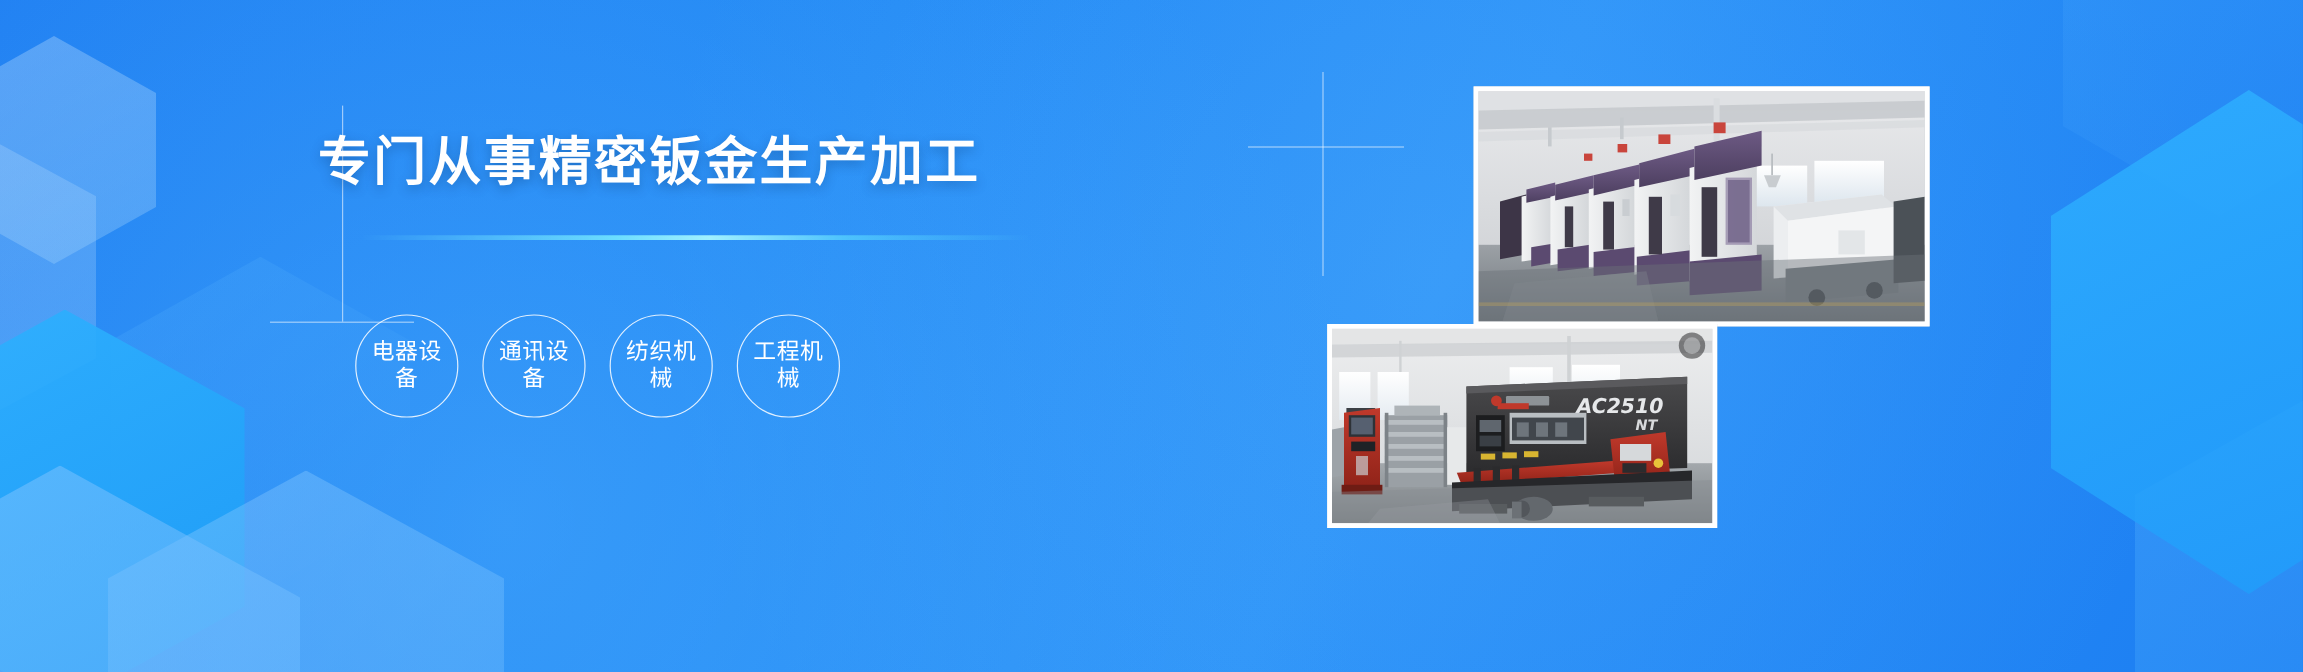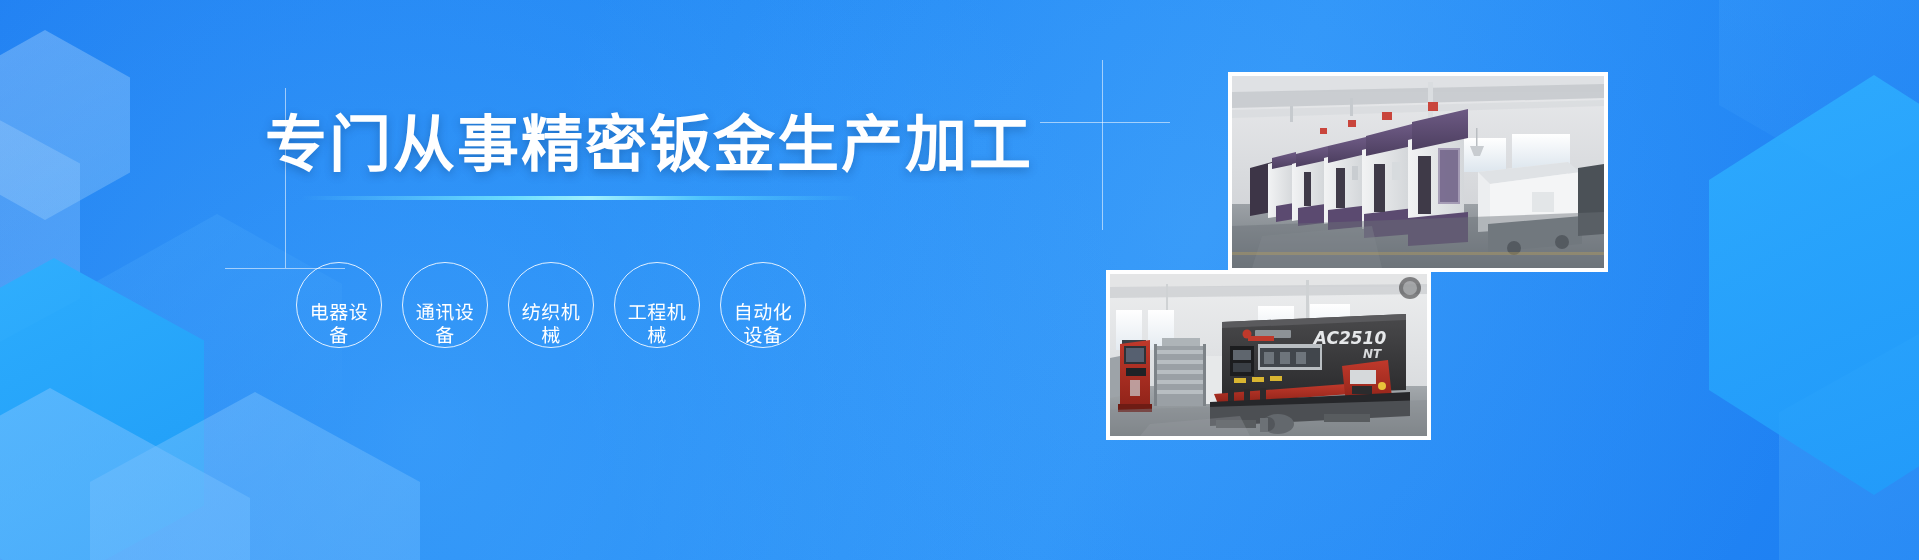--- a/index.html
+++ b/index.html
@@ -40,40 +40,40 @@
   .cross1 .h{top:180px;}
   .cross2{left:1040px;top:60px;width:130px;height:125px;}
   .cross2 .v{left:62px;height:170px;}
   .cross2 .h{top:62px;}
 
   
   .content{position:absolute;left:0;top:0;width:1100px;height:560px;}
 
   .headline{
     position:absolute;left:265px;top:114px;width:640px;
-    font-size:62px;line-height:1;font-weight:700;color:#ffffff;
+    font-size:44px;line-height:1;font-weight:700;color:#ffffff;
     letter-spacing:2px;white-space:nowrap;
     text-shadow:0 3px 10px rgba(0,40,90,.30);
   }
   .headline-rule{
     position:absolute;left:300px;top:196px;width:560px;height:4px;border-radius:2px;
     background:linear-gradient(90deg,rgba(60,200,255,0) 0%,rgba(110,225,255,.95) 38%,rgba(160,240,255,1) 52%,rgba(90,215,255,.7) 72%,rgba(60,200,255,0) 100%);
     filter:blur(.6px);
   }
   .subhead{
     position:absolute;left:265px;top:208px;width:640px;text-align:center;
     font-size:25px;line-height:1.35;color:#eef6ff;letter-spacing:1px;white-space:nowrap;
   }
 
   
   .tags{position:absolute;left:296px;top:262px;width:570px;display:flex;gap:20px;}
   .tag{
     width:86px;height:86px;border-radius:50%;
     border:1px solid rgba(255,255,255,.85);
-    display:flex;align-items:flex-end;justify-content:center;text-align:center;
+    display:flex;align-items:center;justify-content:center;text-align:center;
     color:#ffffff;font-size:19px;line-height:1.22;letter-spacing:.5px;
     box-sizing:border-box;padding:0 8px;
   }
   .tag span{display:block;}
 
   
   .photo{position:absolute;background:#cfd3d6;border:4px solid #ffffff;box-sizing:border-box;overflow:hidden;}
   .photo-top{left:1228px;top:72px;width:380px;height:200px;}
   .photo-bottom{left:1106px;top:270px;width:325px;height:170px;}
   .ph-canvas{position:absolute;inset:0;}
@@ -126,26 +126,20 @@
           <span>纺织机</span>
           <span>械</span>
         </div>
       </div>
       <div class="tag">
         <div>
           <span>工程机</span>
           <span>械</span>
         </div>
       </div>
-      <div class="tag">
-        <div>
-          <span>自动化</span>
-          <span>设备</span>
-        </div>
-      </div>
     </div>
 
   </div>
 
   <div class="photo photo-top">
     <svg class="ph-canvas" viewBox="0 0 372 192" preserveAspectRatio="xMidYMid slice">
       <defs>
         <linearGradient id="wallA" x1="0" y1="0" x2="0" y2="1">
           <stop offset="0%" stop-color="#e9eaec"></stop>
             <stop offset="100%" stop-color="#c9ccd0"></stop>

